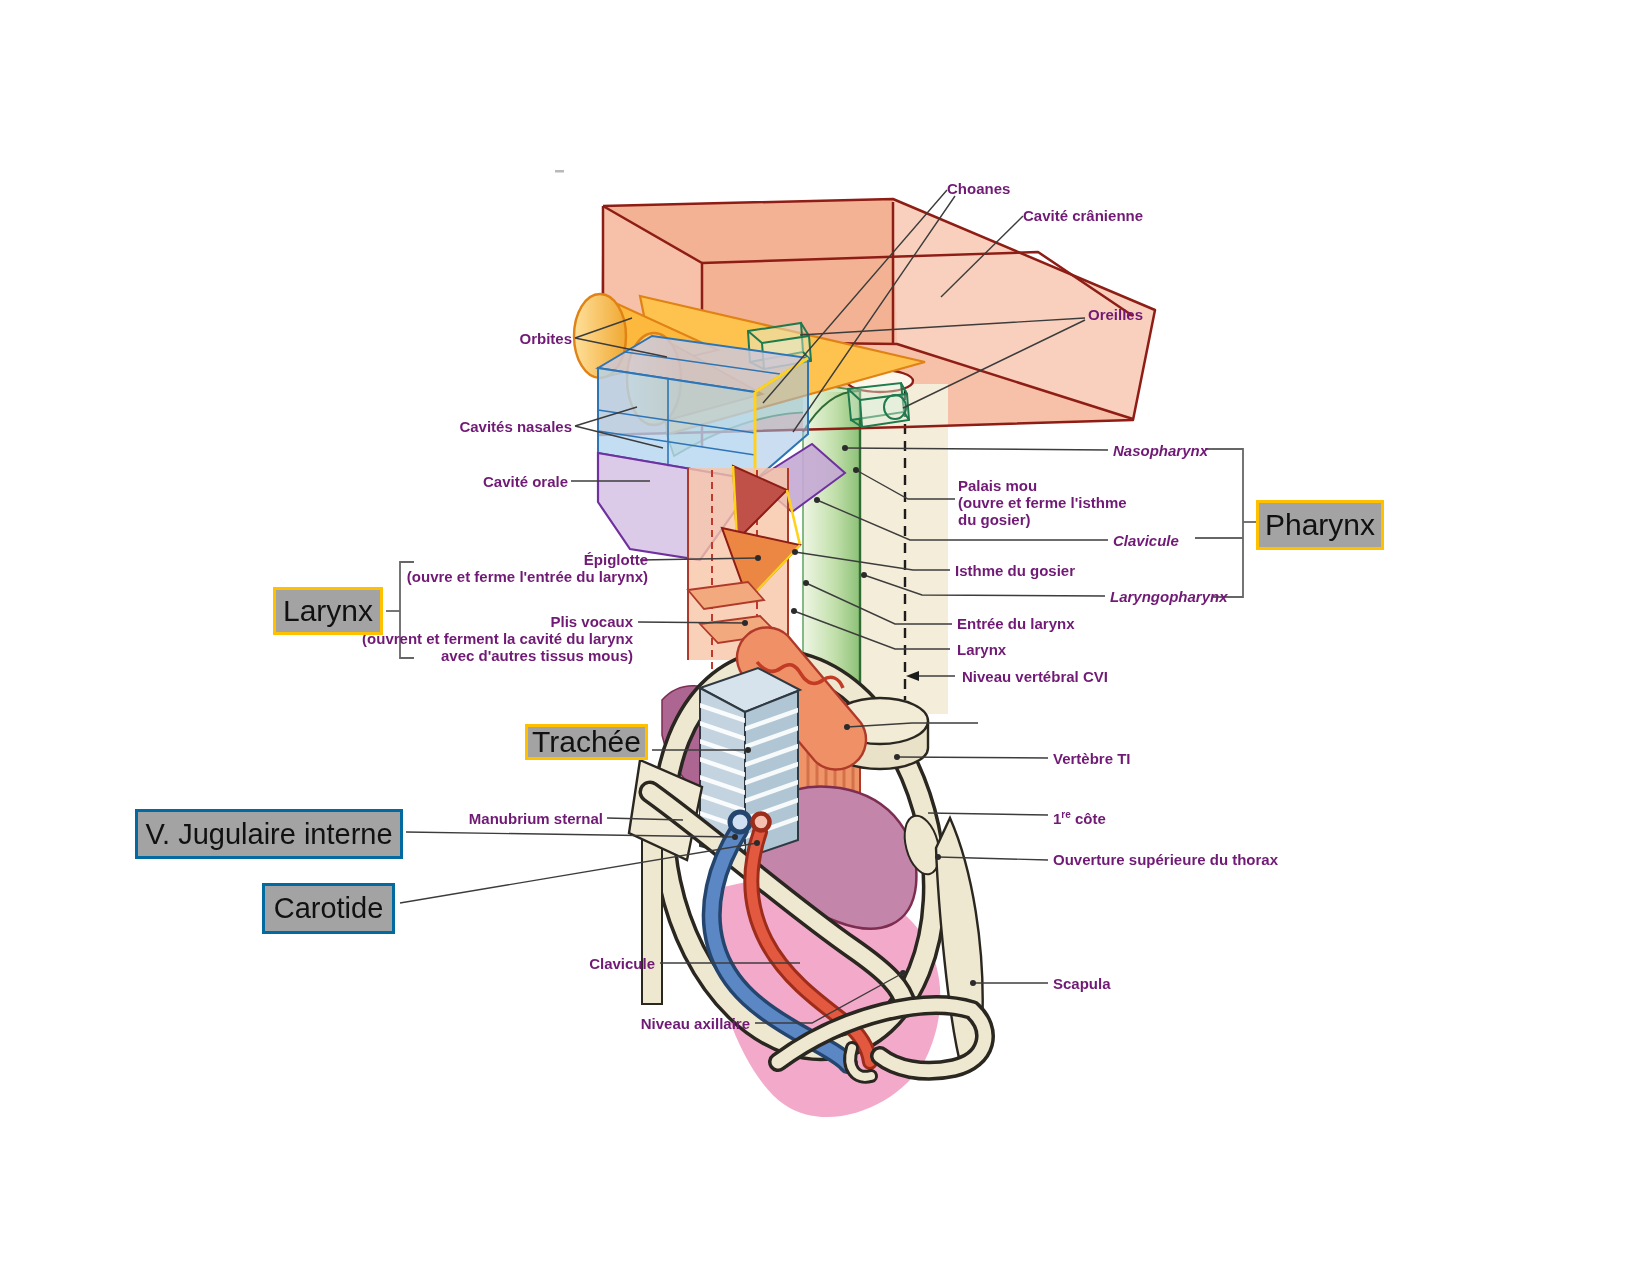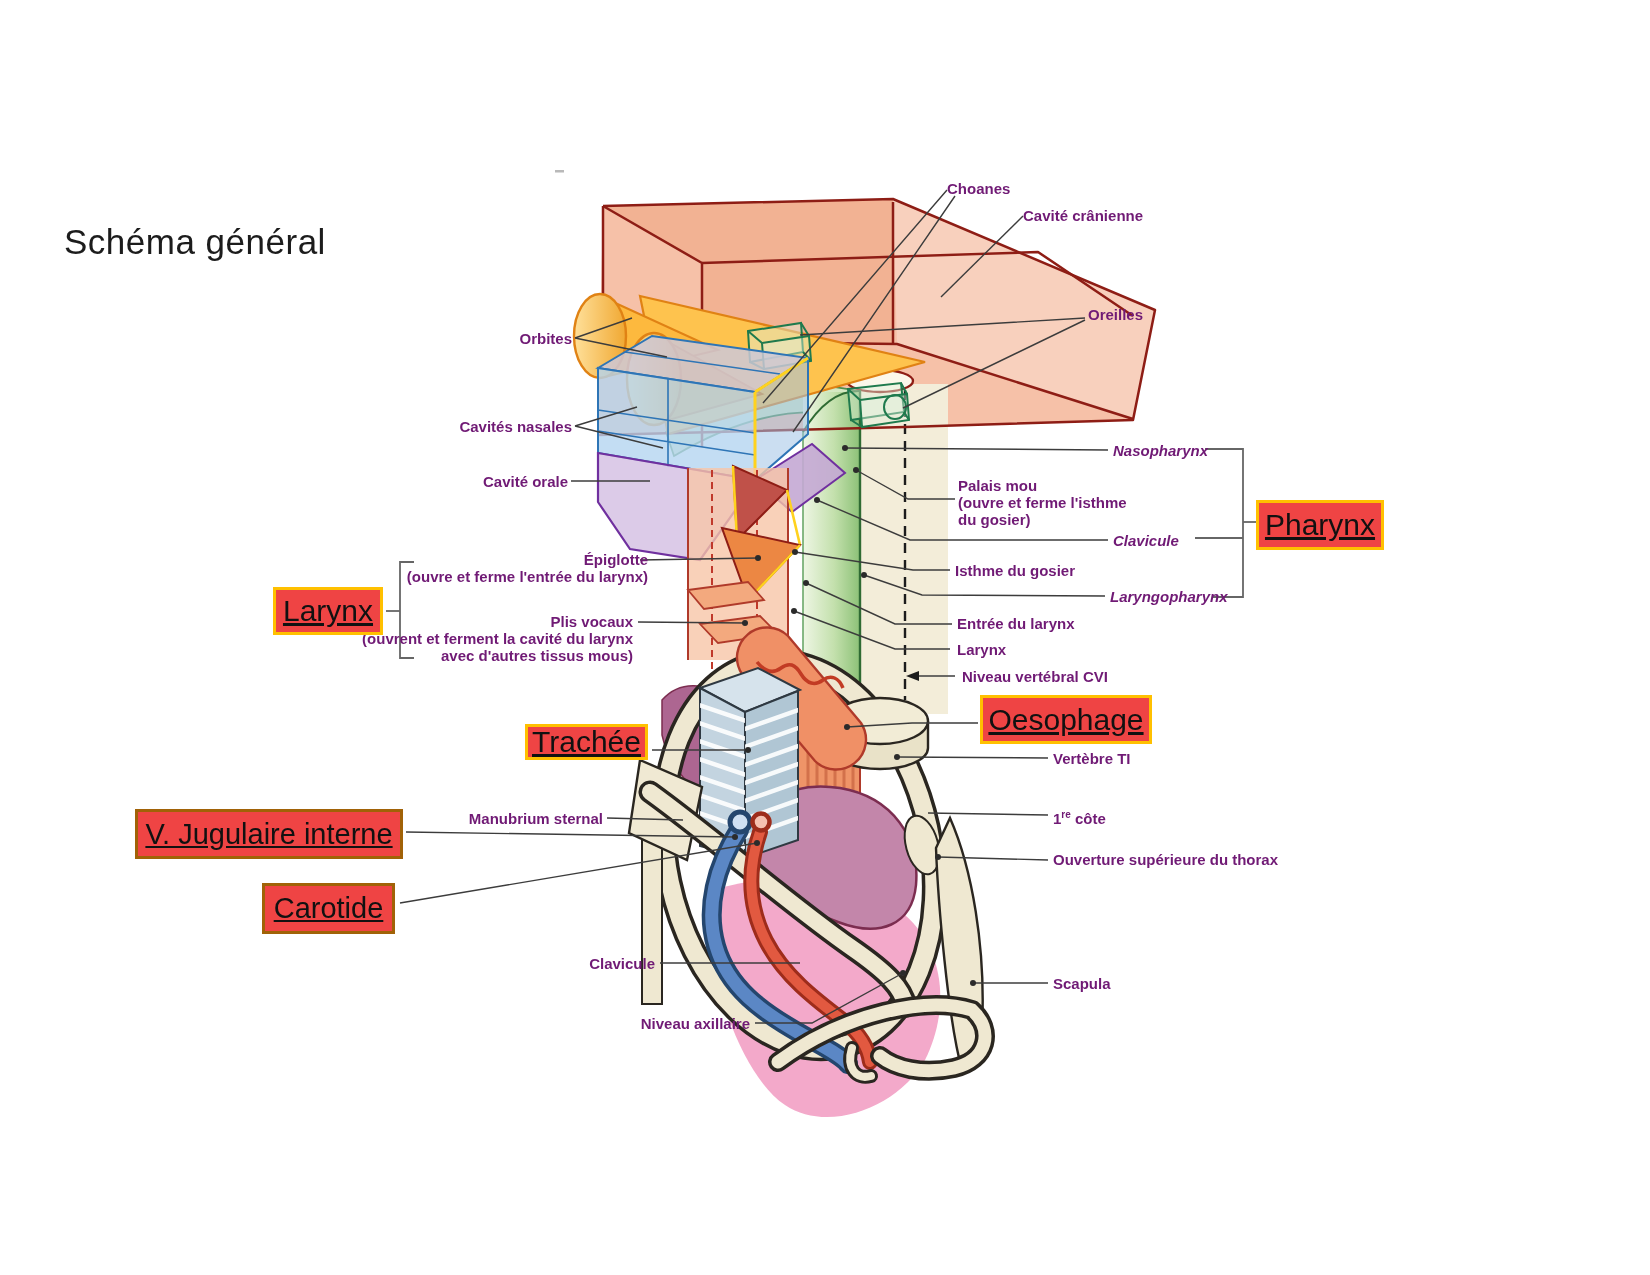--- a/index.html
+++ b/index.html
@@ -5,23 +5,23 @@
   html,body{margin:0;padding:0;background:#fff;}
   .stage{position:relative;width:1650px;height:1275px;background:#fff;overflow:hidden;
          font-family:"Liberation Sans",sans-serif;}
   .stage svg{position:absolute;left:0;top:0;}
   .title{position:absolute;left:64px;top:222px;font-size:35px;color:#1c1c1c;letter-spacing:.5px;}
   .lbl{position:absolute;font-size:15px;font-weight:700;color:#701a75;white-space:nowrap;line-height:17px;}
   .ra{text-align:right;}
   .it{font-style:italic;}
   .lbl .sub{display:block;font-weight:700;}
   .boxlbl{position:absolute;display:flex;align-items:center;justify-content:center;
-          background:#ef4444;color:#111;font-size:30px;white-space:nowrap;box-sizing:border-box;text-decoration:underline;}
+          background:#a3a3a3;color:#111;font-size:30px;white-space:nowrap;box-sizing:border-box;}
   .ybox{border:3px solid #FFC000;}
-  .pbox{border:3px solid #a16207;font-size:29px;}
+  .pbox{border:3px solid #0369a1;font-size:29px;}
   sup.rc{font-size:10px;vertical-align:super;font-weight:700;text-align:center;}
 </style>
 </head>
 <body>
 
 <div class="stage">
 
 <svg width="1650" height="1275" viewBox="0 0 1650 1275">
   <defs>
     <linearGradient id="gGreen" x1="0" y1="0" x2="1" y2="0">
@@ -227,21 +227,20 @@
 
   <g stroke="#666" stroke-width="1.8" fill="none">
     <path d="M414,562 L400,562 L400,658 L414,658"></path>
     <path d="M400,611 L386,611"></path>
     <path d="M1205,449 L1243,449 L1243,597 L1212,597"></path>
     <path d="M1195,538 L1243,538"></path>
     <path d="M1243,522 L1256,522"></path>
   </g>
 </svg>
 
-<div class="title">Schéma général</div>
 
 <div class="lbl ra" style="right:1078px;top:330px;">Orbites</div>
 <div class="lbl ra" style="right:1078px;top:418px;">Cavités nasales</div>
 <div class="lbl ra" style="right:1082px;top:473px;">Cavité orale</div>
 <div class="lbl ra" style="right:1002px;top:551px;">
   <span class="sub">Épiglotte</span>
   <span class="sub">(ouvre et ferme l'entrée du larynx)</span>
 </div>
 <div class="lbl ra" style="right:1017px;top:613px;">
   <span class="sub">Plis vocaux</span>
@@ -267,18 +266,17 @@
 <div class="lbl" style="left:957px;top:615px;">Entrée du larynx</div>
 <div class="lbl" style="left:957px;top:641px;">Larynx</div>
 <div class="lbl" style="left:962px;top:668px;">Niveau vertébral CVI</div>
 <div class="lbl" style="left:1053px;top:750px;">Vertèbre TI</div>
 <div class="lbl" style="left:1053px;top:806px;"><span>1</span><sup class="rc">re</sup><span> côte</span></div>
 <div class="lbl" style="left:1053px;top:851px;">Ouverture supérieure du thorax</div>
 <div class="lbl" style="left:1053px;top:975px;">Scapula</div>
 
 <div class="boxlbl ybox" style="left:273px;top:587px;width:110px;height:48px;">Larynx</div>
 <div class="boxlbl ybox" style="left:1256px;top:500px;width:128px;height:50px;">Pharynx</div>
-<div class="boxlbl ybox" style="left:980px;top:695px;width:172px;height:49px;">Oesophage</div>
 <div class="boxlbl ybox" style="left:525px;top:724px;width:123px;height:36px;">Trachée</div>
 <div class="boxlbl pbox" style="left:135px;top:809px;width:268px;height:50px;">V. Jugulaire interne</div>
 <div class="boxlbl pbox" style="left:262px;top:883px;width:133px;height:51px;">Carotide</div>
 
 </div>
 
 </body></html>

